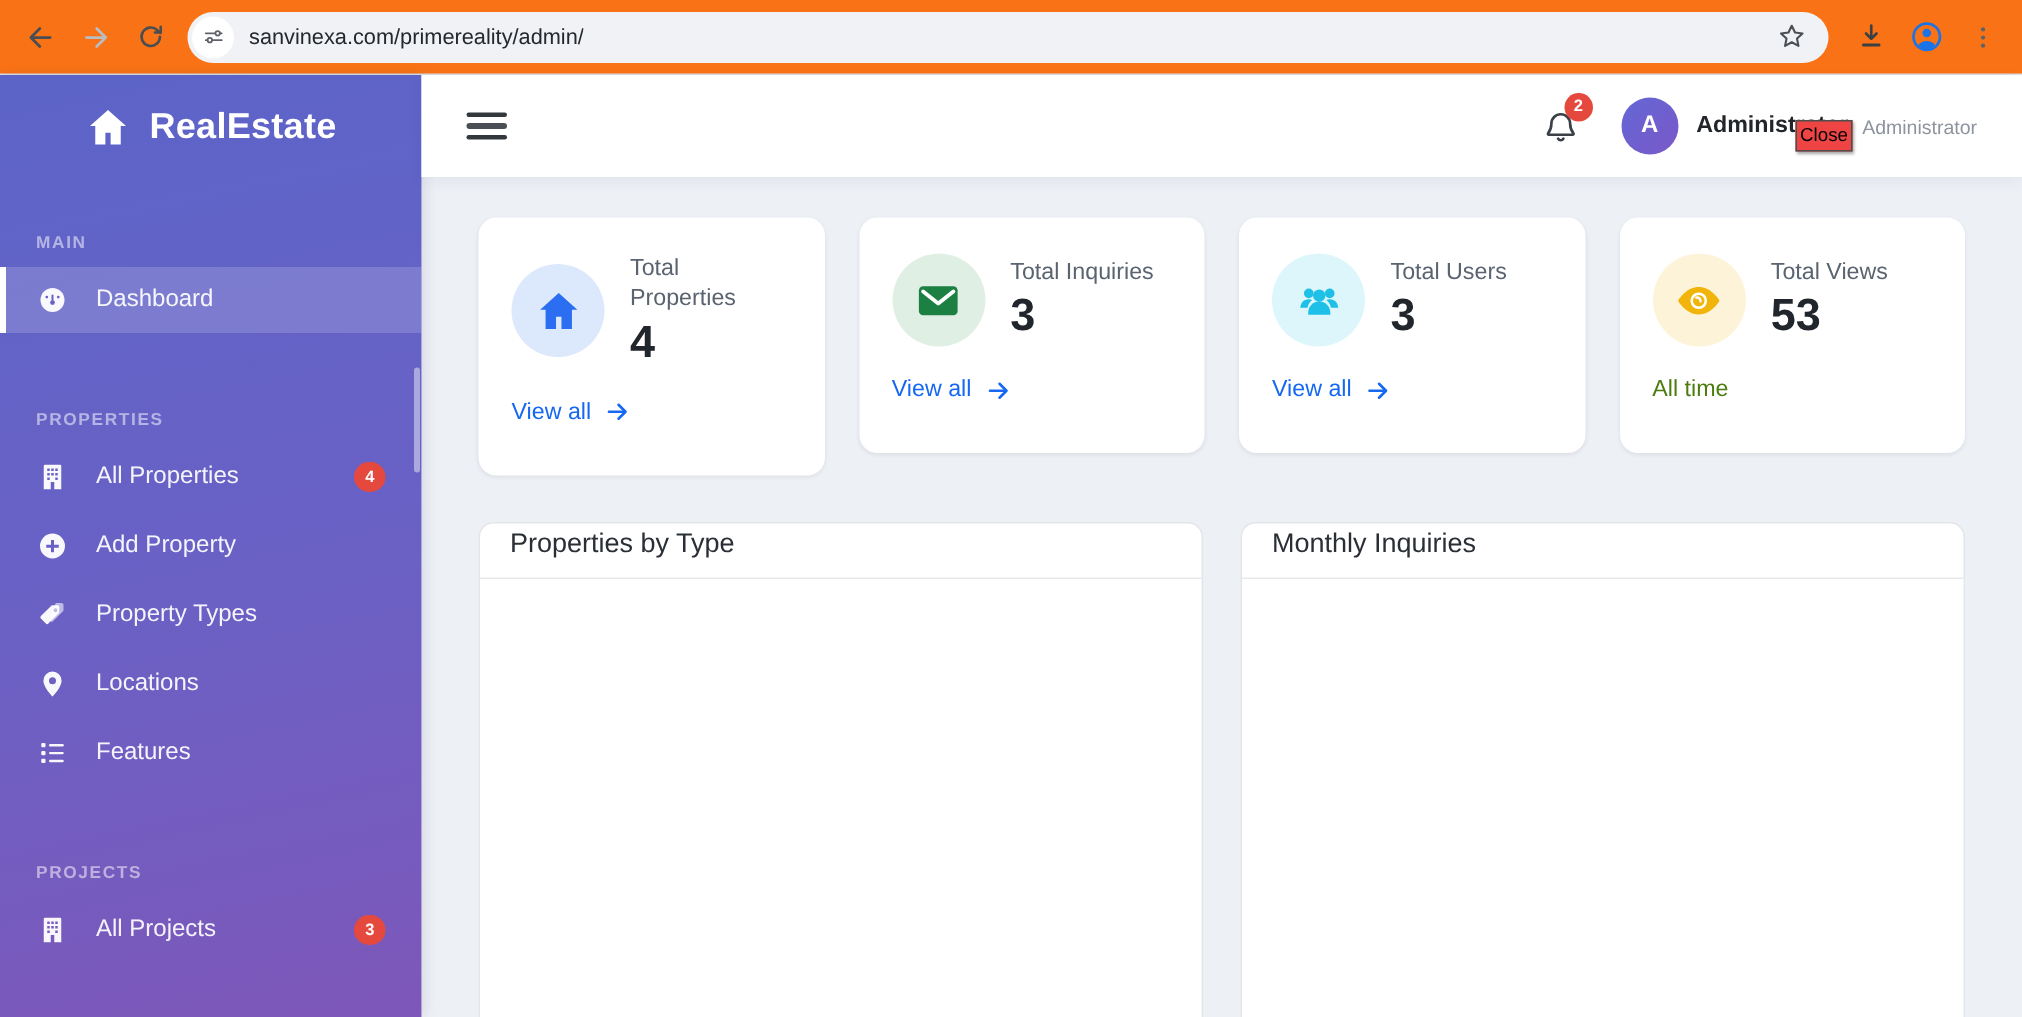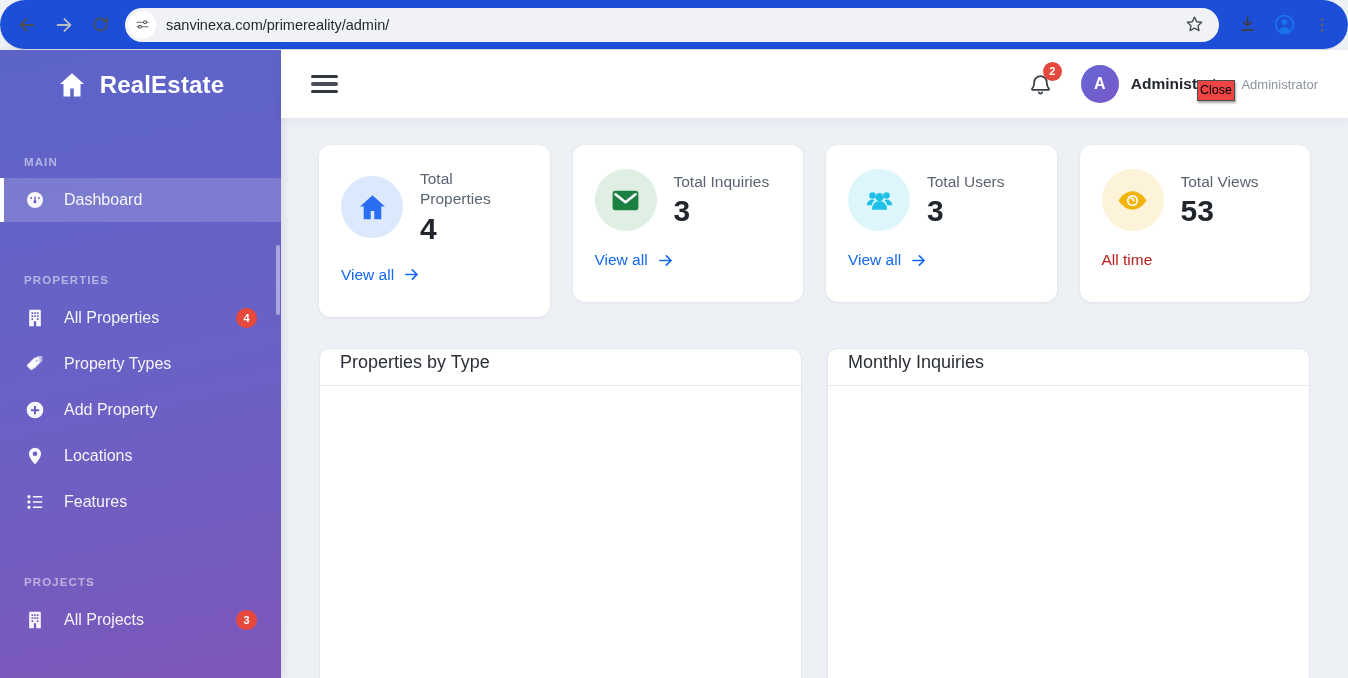--- a/index.html
+++ b/index.html
@@ -5,22 +5,22 @@
   * { box-sizing: border-box; margin: 0; padding: 0; }
   html,body { width:1348px; height:678px; overflow:hidden; }
   body {
     font-family: "Liberation Sans", sans-serif;
     position: relative;
     background:#edf0f5;
   }
 
   
   .browser-bar {
-    height:50px; background:#1d4ed8; border-bottom:1px solid #dcdee2;
-    display:flex; align-items:center; padding:0 8px;border-radius:25px;
+    height:50px; background:#f97316; border-bottom:1px solid #dcdee2;
+    display:flex; align-items:center; padding:0 8px;
   }
   .nav-btn {
     width:37px; height:37px; border-radius:50%;
     display:flex; align-items:center; justify-content:center;
     cursor:pointer; flex:0 0 auto;
   }
   .url-pill {
     flex:1 1 auto; height:34px; background:#f0f2f5; border-radius:17px;
     display:flex; align-items:center; margin:0 10px 0 6px; padding:0 10px 0 3px;
     min-width:0; cursor:text;
@@ -112,21 +112,21 @@
     width:62px; height:62px; border-radius:50%; flex:0 0 62px;
     display:flex; align-items:center; justify-content:center;
   }
   .stat-label { font-size:15.5px; color:#5a6470; line-height:1.28; max-width:102px; }
   .stat-value { font-size:30px; font-weight:700; color:#21262c; margin-top:3px; }
   .stat-bottom { margin-top:20px; font-size:15.5px; }
   .stat-link {
     color:#1668f2; cursor:pointer; display:inline-flex; align-items:center; gap:9px;
     text-decoration:none;
   }
-  .stat-footer { color:#b91c1c; }
+  .stat-footer { color:#4d7c0f; }
 
   .panels-row { display:flex; gap:25px; margin-top:31px; }
   .panel {
     flex:1 1 0; background:#fff; border:1px solid #e3e5ea; border-radius:10px;
     height:430px; overflow:hidden;
   }
   .panel-header {
     padding:3px 20px 12px; border-bottom:1px solid #e7e9ed;
     font-size:18px; font-weight:500; color:#2a2f36;
   }
@@ -235,33 +235,33 @@
               <svg viewBox="0 0 24 24" width="20" height="20">
                 <path fill="rgba(255,255,255,0.95)" fill-rule="evenodd" d="M6 2.2h12a1 1 0 0 1 1 1v18.6H5V3.2a1 1 0 0 1 1-1zM7.8 5.2h2v2h-2zm3.2 0h2v2h-2zm3.2 0h2v2h-2zM7.8 8.8h2v2h-2zm3.2 0h2v2h-2zm3.2 0h2v2h-2zM7.8 12.4h2v2h-2zm6.4 0h2v2h-2zM10.6 16h2.8v5.8h-2.8z"></path>
               </svg>
             </span>
             <span>All Properties</span>
             <span class="badge" style="background:#e5493d">4</span>
           </div>
           <div class="menu-item">
             <span class="mi-icon">
               <svg viewBox="0 0 24 24" width="20" height="20">
+                <path fill="rgba(255,255,255,0.95)" fill-rule="evenodd" d="M12 2a10 10 0 1 0 .001 20A10 10 0 0 0 12 2zm-1.2 5.2h2.4V11H17v2.4h-3.8V17h-2.4v-3.6H7V11h3.8z"></path>
+              </svg>
+            </span>
+            <span>Add Property</span>
+          </div>
+          <div class="menu-item">
+            <span class="mi-icon">
+              <svg viewBox="0 0 24 24" width="20" height="20">
                 <path fill="rgba(255,255,255,0.95)" opacity=".6" d="M14.6 2.3h4.6a1.6 1.6 0 0 1 1.6 1.6v4.6l-9.3 9.3-2.1-2.1z"></path>
                 <path fill="rgba(255,255,255,0.95)" fill-rule="evenodd" d="M11.5 4.2H16a1.4 1.4 0 0 1 1.4 1.4v4.5l-8.7 8.7a1.4 1.4 0 0 1-2 0l-4-4a1.4 1.4 0 0 1 0-2zm2.9 2.4a1.55 1.55 0 1 0 0 3.1 1.55 1.55 0 0 0 0-3.1z"></path>
               </svg>
             </span>
             <span>Property Types</span>
-          </div>
-          <div class="menu-item">
-            <span class="mi-icon">
-              <svg viewBox="0 0 24 24" width="20" height="20">
-                <path fill="rgba(255,255,255,0.95)" fill-rule="evenodd" d="M12 2a10 10 0 1 0 .001 20A10 10 0 0 0 12 2zm-1.2 5.2h2.4V11H17v2.4h-3.8V17h-2.4v-3.6H7V11h3.8z"></path>
-              </svg>
-            </span>
-            <span>Add Property</span>
           </div>
           <div class="menu-item">
             <span class="mi-icon">
               <svg viewBox="0 0 24 24" width="20" height="20">
                 <path fill="rgba(255,255,255,0.95)" fill-rule="evenodd" d="M12 2a7.3 7.3 0 0 0-7.3 7.3C4.7 14.6 12 22 12 22s7.3-7.4 7.3-12.7A7.3 7.3 0 0 0 12 2zm0 4.5a2.8 2.8 0 1 1 0 5.6 2.8 2.8 0 0 1 0-5.6z"></path>
               </svg>
             </span>
             <span>Locations</span>
           </div>
           <div class="menu-item">

